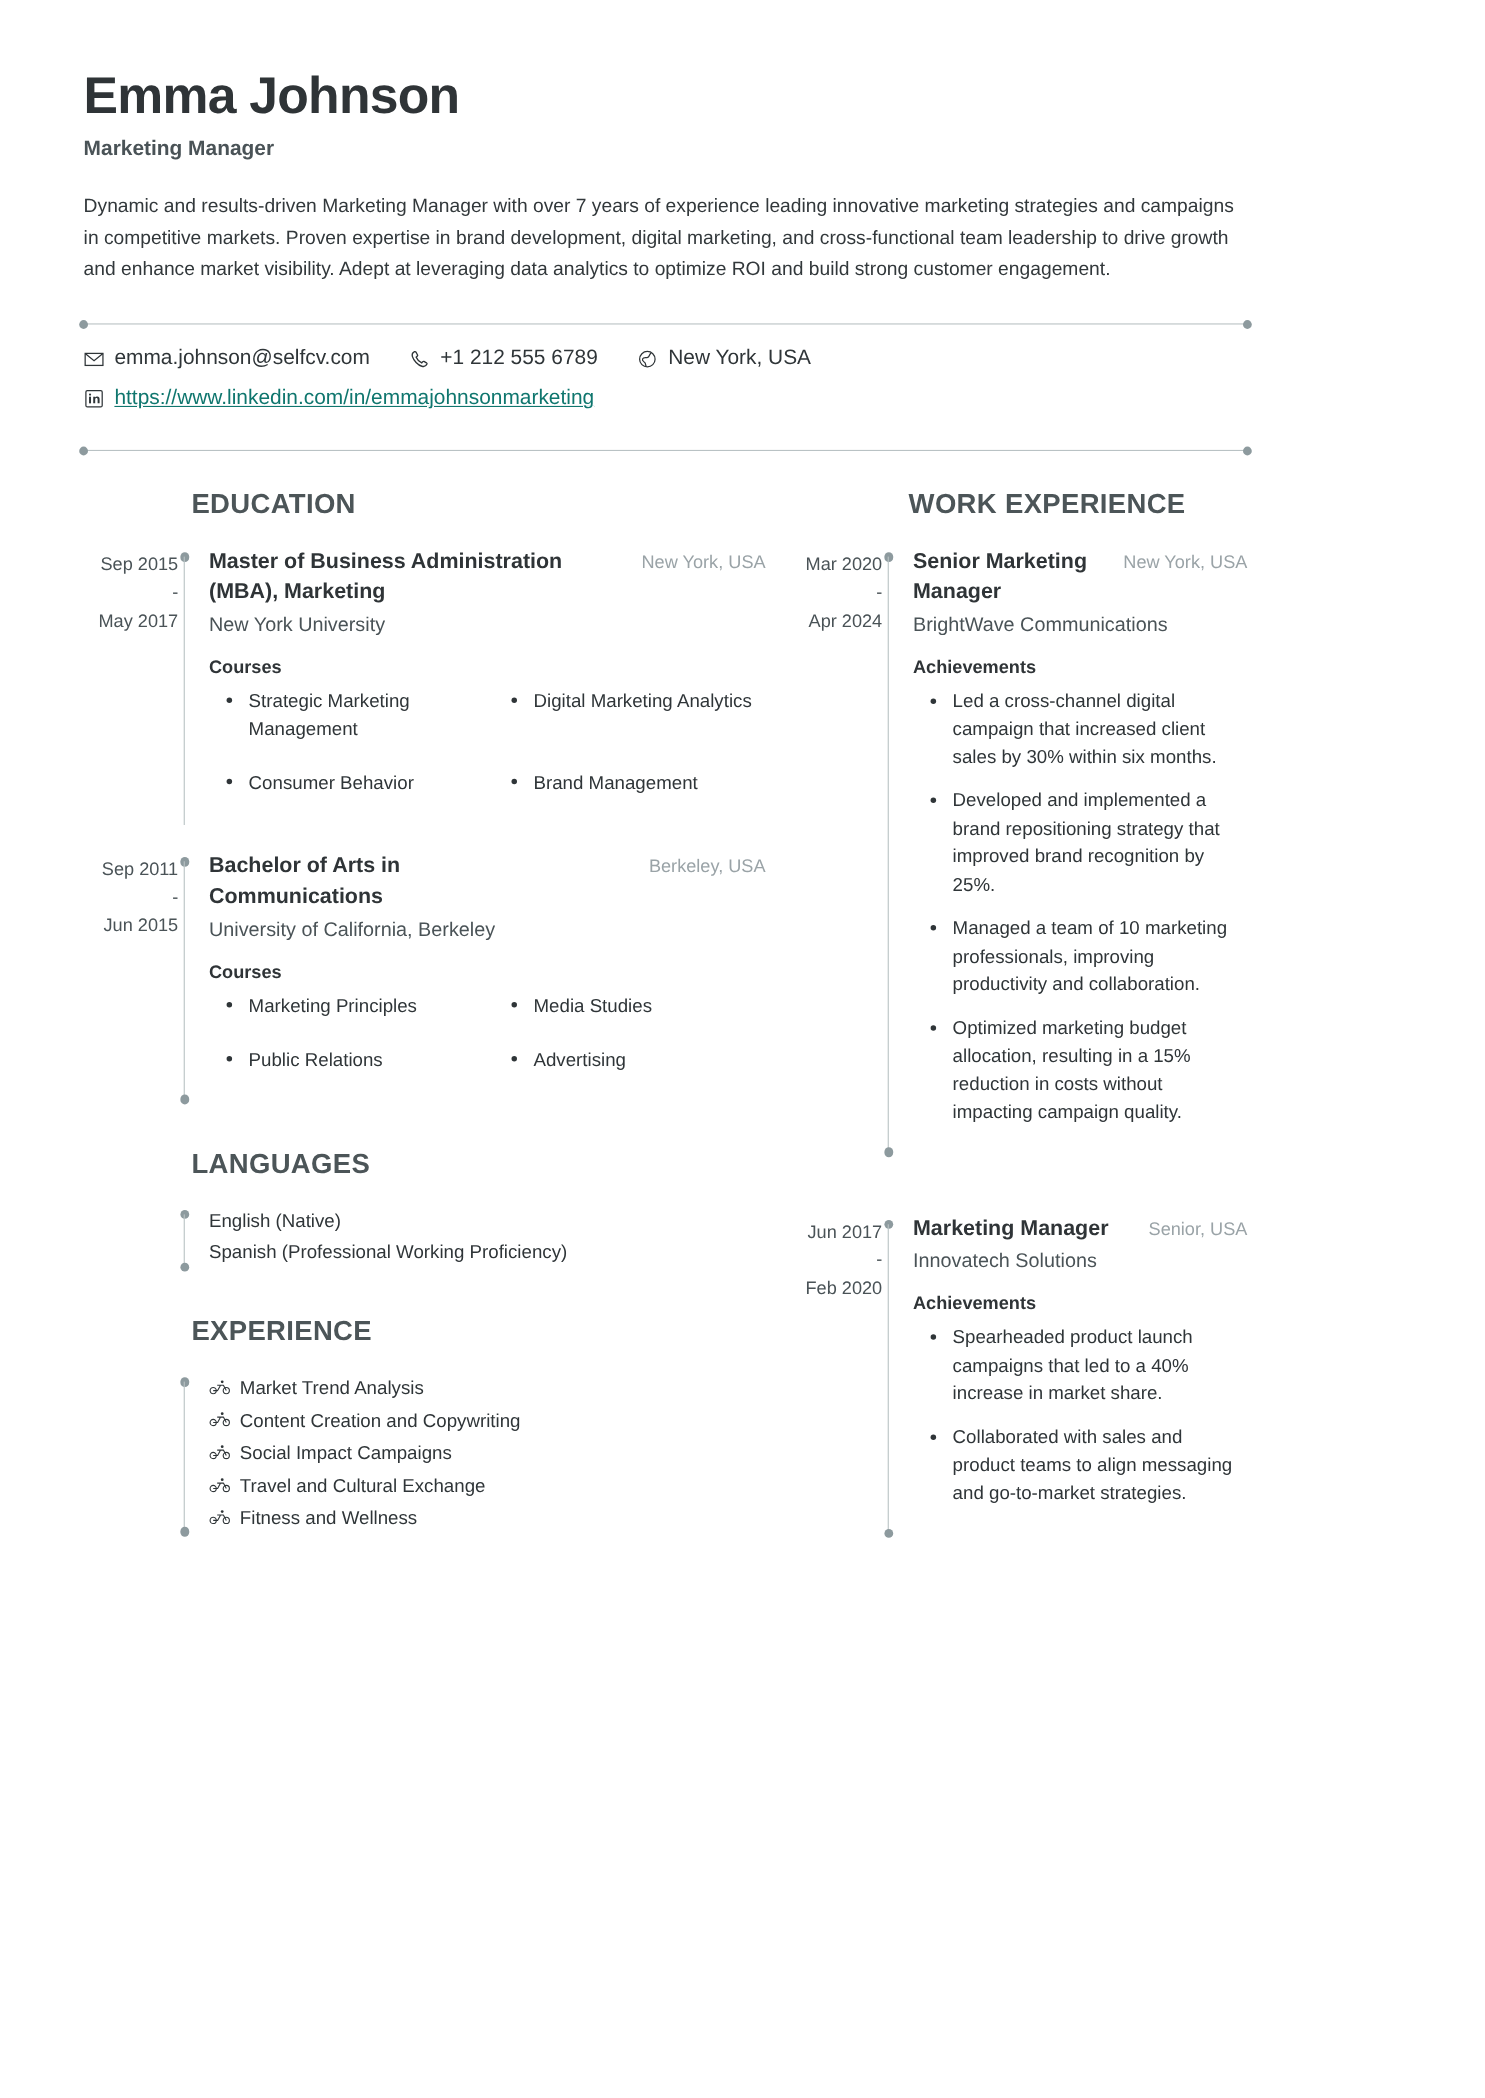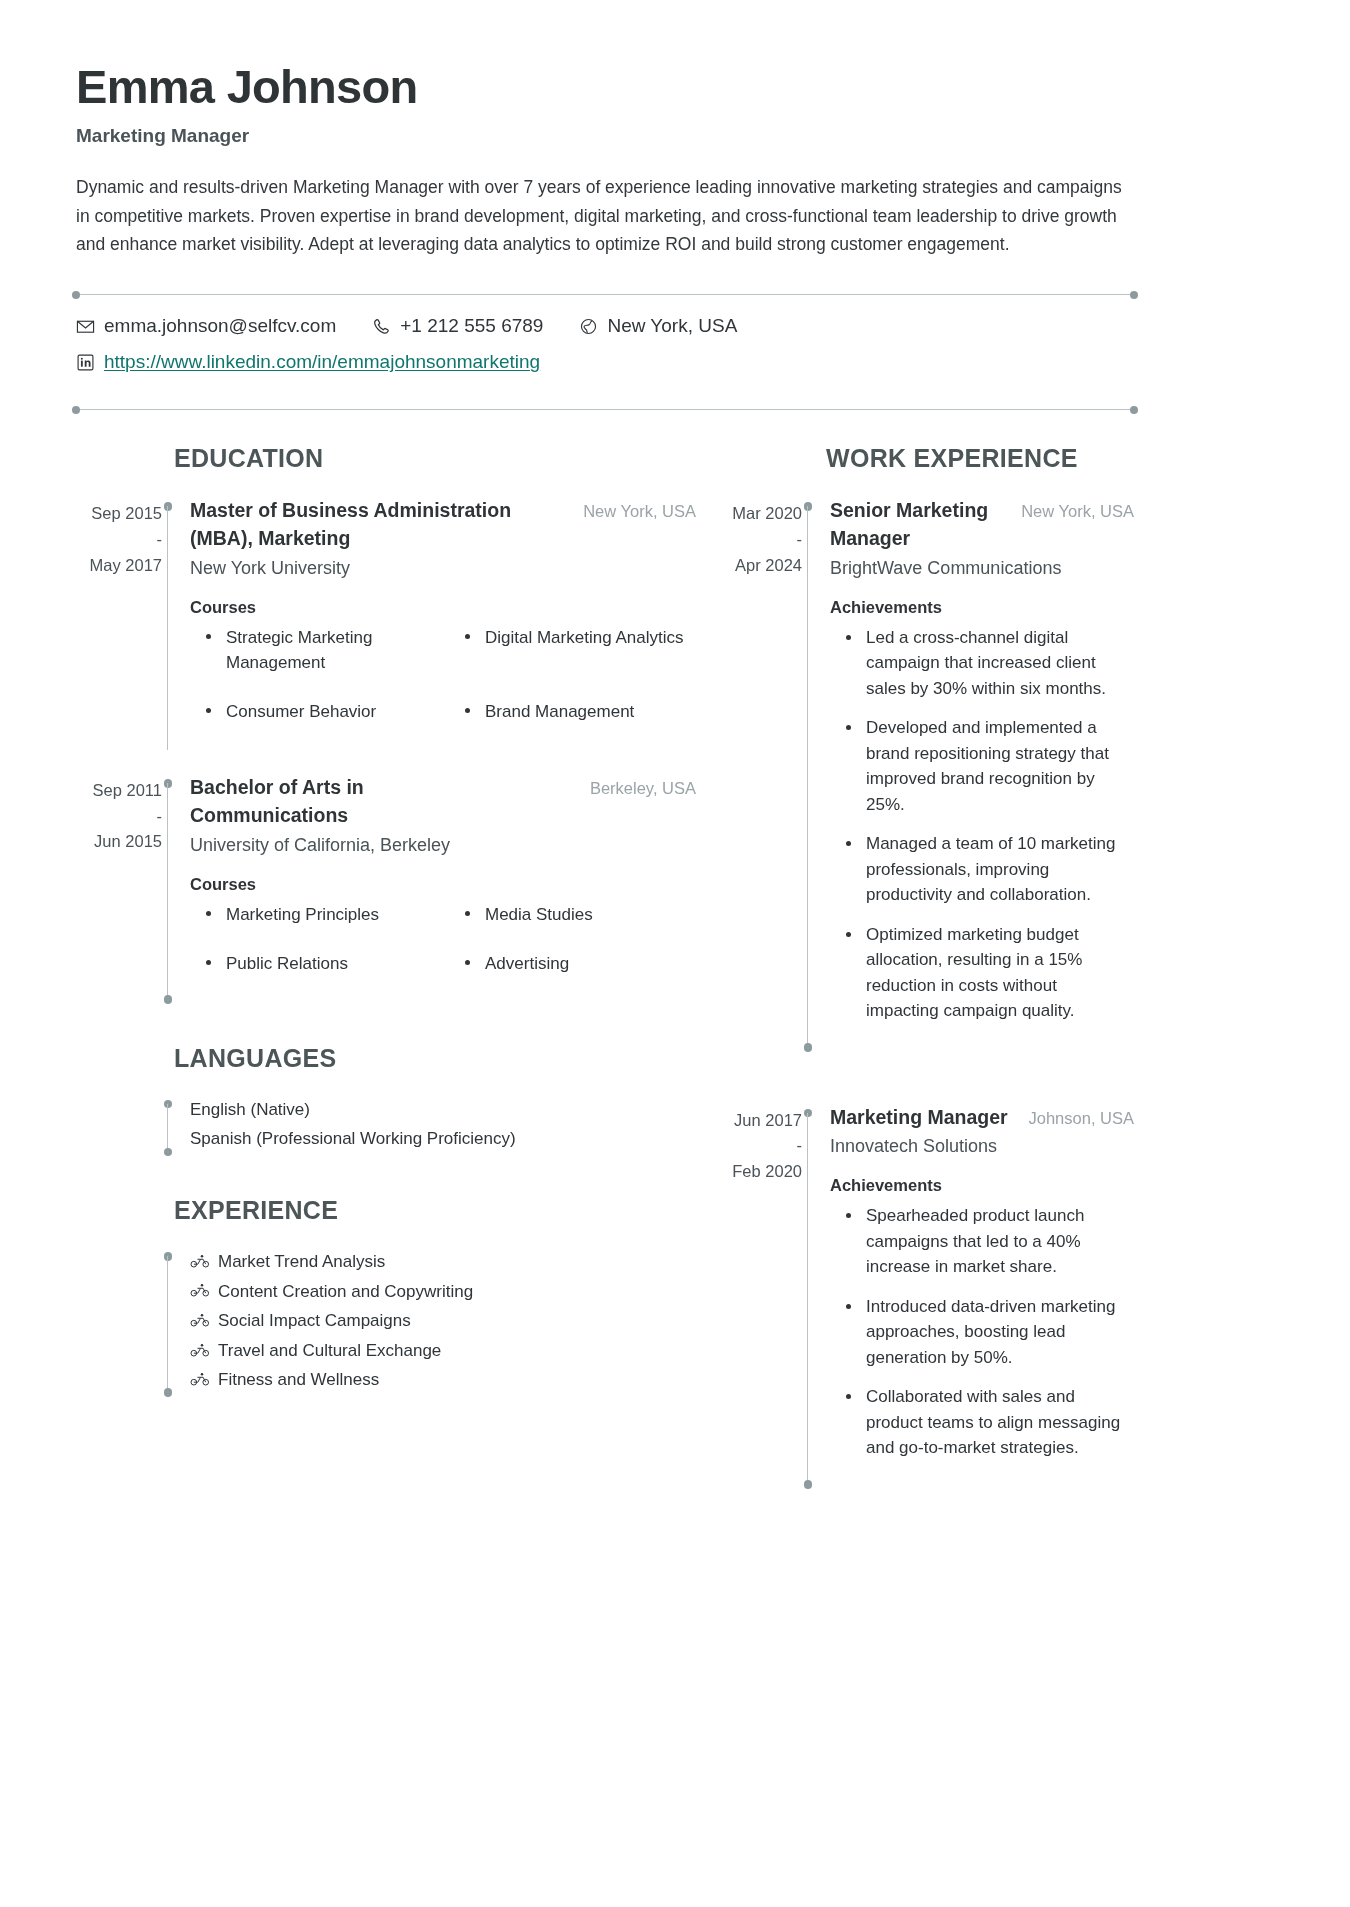--- a/index.html
+++ b/index.html
@@ -435,27 +435,26 @@
           <span>Feb 2020</span>
         </div>
         <div class="tl">
           <span class="tl-dot-top"></span>
           <span class="tl-line"></span>
           <span class="tl-dot-bot"></span>
         </div>
         <div class="entry-content">
           <div class="entry-head">
             <h3 class="entry-title">Marketing Manager</h3>
-            <span class="entry-loc">Johnson, USA</span>
+            <span class="entry-loc">Senior, USA</span>
           </div>
           <div class="entry-org">Innovatech Solutions</div>
           <div class="sub-label">Achievements</div>
           <ul class="achv">
             <li>Spearheaded product launch campaigns that led to a 40% increase in market share.</li>
-            <li>Introduced data-driven marketing approaches, boosting lead generation by 50%.</li>
             <li>Collaborated with sales and product teams to align messaging and go-to-market strategies.</li>
           </ul>
         </div>
       </div>
 
     </div>
 
   </div>
 </div>
 

